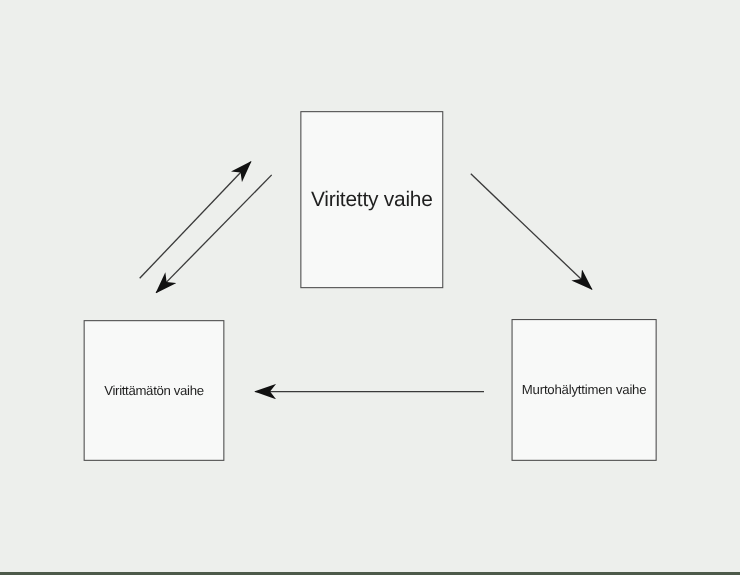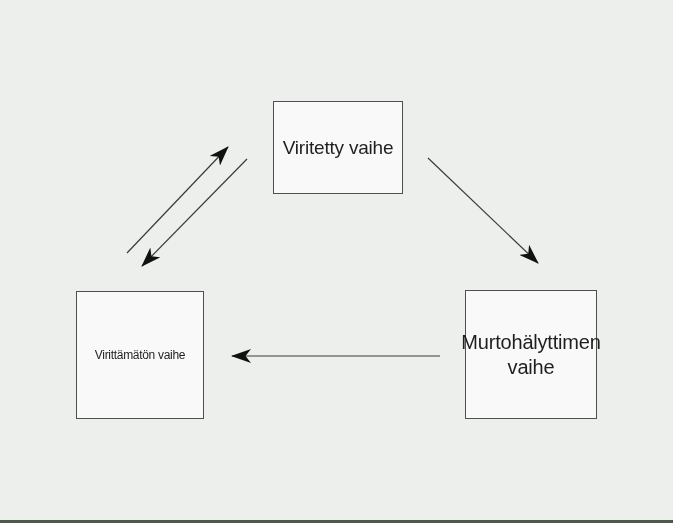--- a/index.html
+++ b/index.html
@@ -36,38 +36,38 @@
     letter-spacing: -0.2px;
   }
   .node .label {
     display: block;
     padding: 0 2px;
   }
   .node-top {
     left: 273px;
     top: 101px;
     width: 130px;
-    height: 93px;
+    height: 161px;
     font-size: 19px;
   }
   .node-top .label { white-space: nowrap; }
   .node-left {
     left: 76px;
     top: 291px;
     width: 128px;
     height: 128px;
     font-size: 12px;
   }
   .node-left .label { white-space: nowrap; letter-spacing: -0.3px; }
   .node-right {
     left: 465px;
     top: 290px;
     width: 132px;
     height: 129px;
-    font-size: 20px;
+    font-size: 12px;
     line-height: 1.25;
   }
   .bottom-bar {
     position: absolute;
     left: 0;
     bottom: 0;
     width: 100%;
     height: 3px;
     background: #4d5a4a;
   }

